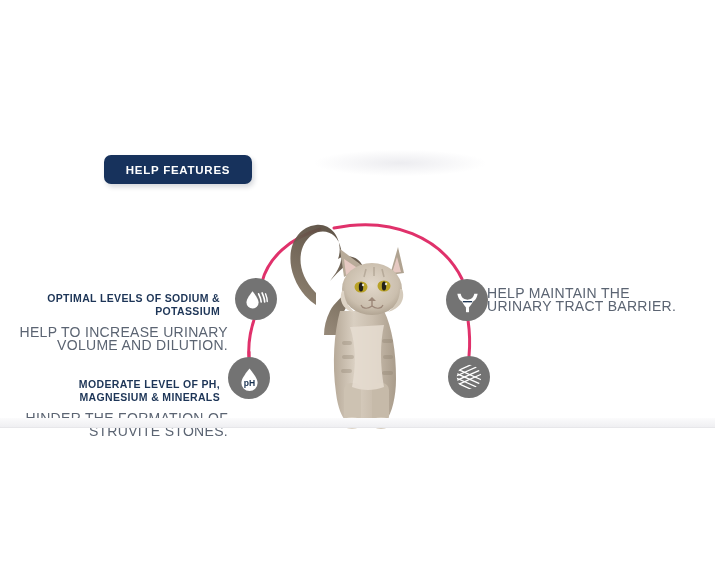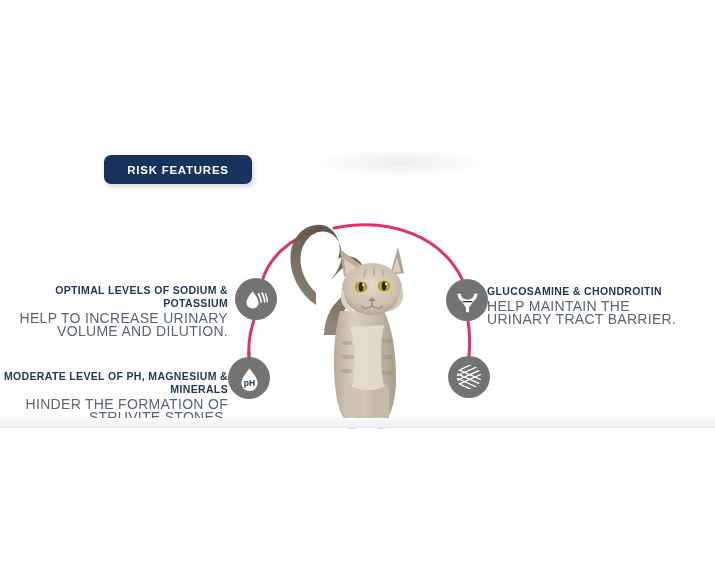--- a/index.html
+++ b/index.html
@@ -55,21 +55,21 @@
     display:flex;align-items:center;justify-content:center;
   }
   .ic-sodium{left:235px;top:278px;}
   .ic-ph{left:228px;top:357px;}
   .ic-bladder{left:446px;top:279px;}
   .ic-mesh{left:448px;top:356px;}
 
   
   .feat{position:absolute;}
   .feat h3{
-    margin:0;
+    margin:8px;
     font-size:10.5px;
     font-weight:bold;
     color:#1d3557;
     letter-spacing:.35px;
     line-height:13px;
     text-transform:uppercase;
   }
   .feat p{
     margin:2px 0 0 0;
     font-size:14px;
@@ -175,21 +175,21 @@
     <path d="M 86,91 C 91,95 96,93 97,90" stroke="#9c8778" stroke-width="1.2" fill="none"></path>
 
     <g opacity="0.38" stroke="#8a7c6a" stroke-width="1.6" fill="none">
       <path d="M 80,54 L 78,62"></path>
       <path d="M 88,52 L 88,61"></path>
       <path d="M 96,54 L 98,62"></path>
     </g>
   </svg>
 
   <div class="badge">
-    <span class="badge-label">RISK FEATURES</span>
+    <span class="badge-label">HELP FEATURES</span>
   </div>
 
   <div class="icon-circle ic-sodium">
     <svg viewBox="0 0 30 30" width="26" height="26">
       <path d="M 11,6 C 6,12.5 4,16 4,19 a 7,7 0 0 0 14,0 C 18,16 16,12.5 11,6 Z" fill="#ffffff"></path>
       <path d="M 18,9 C 20,13 21,16 21,18.5" stroke="#ffffff" stroke-width="1.9" fill="none" stroke-linecap="round"></path>
       <path d="M 22,8 C 24,12.5 25,15.5 25,18.5" stroke="#ffffff" stroke-width="1.9" fill="none" stroke-linecap="round"></path>
       <path d="M 26,9 C 27.6,13 28,15.5 28,18" stroke="#ffffff" stroke-width="1.6" fill="none" stroke-linecap="round"></path>
     </svg>
   </div>
@@ -232,21 +232,20 @@
     <h3>OPTIMAL LEVELS OF SODIUM &amp; POTASSIUM</h3>
     <p>HELP TO INCREASE URINARY VOLUME AND DILUTION.</p>
   </div>
 
   <div class="feat feat-left f-ph">
     <h3>MODERATE LEVEL OF PH, MAGNESIUM &amp; MINERALS</h3>
     <p>HINDER THE FORMATION OF STRUVITE STONES.</p>
   </div>
 
   <div class="feat feat-right f-gluco">
-    <h3>GLUCOSAMINE &amp; CHONDROITIN</h3>
     <p>HELP MAINTAIN THE URINARY TRACT BARRIER.</p>
   </div>
 
 
   <div class="content-band"></div>
   <div class="band-edge"></div>
 
 </div>
 
 </body></html>

